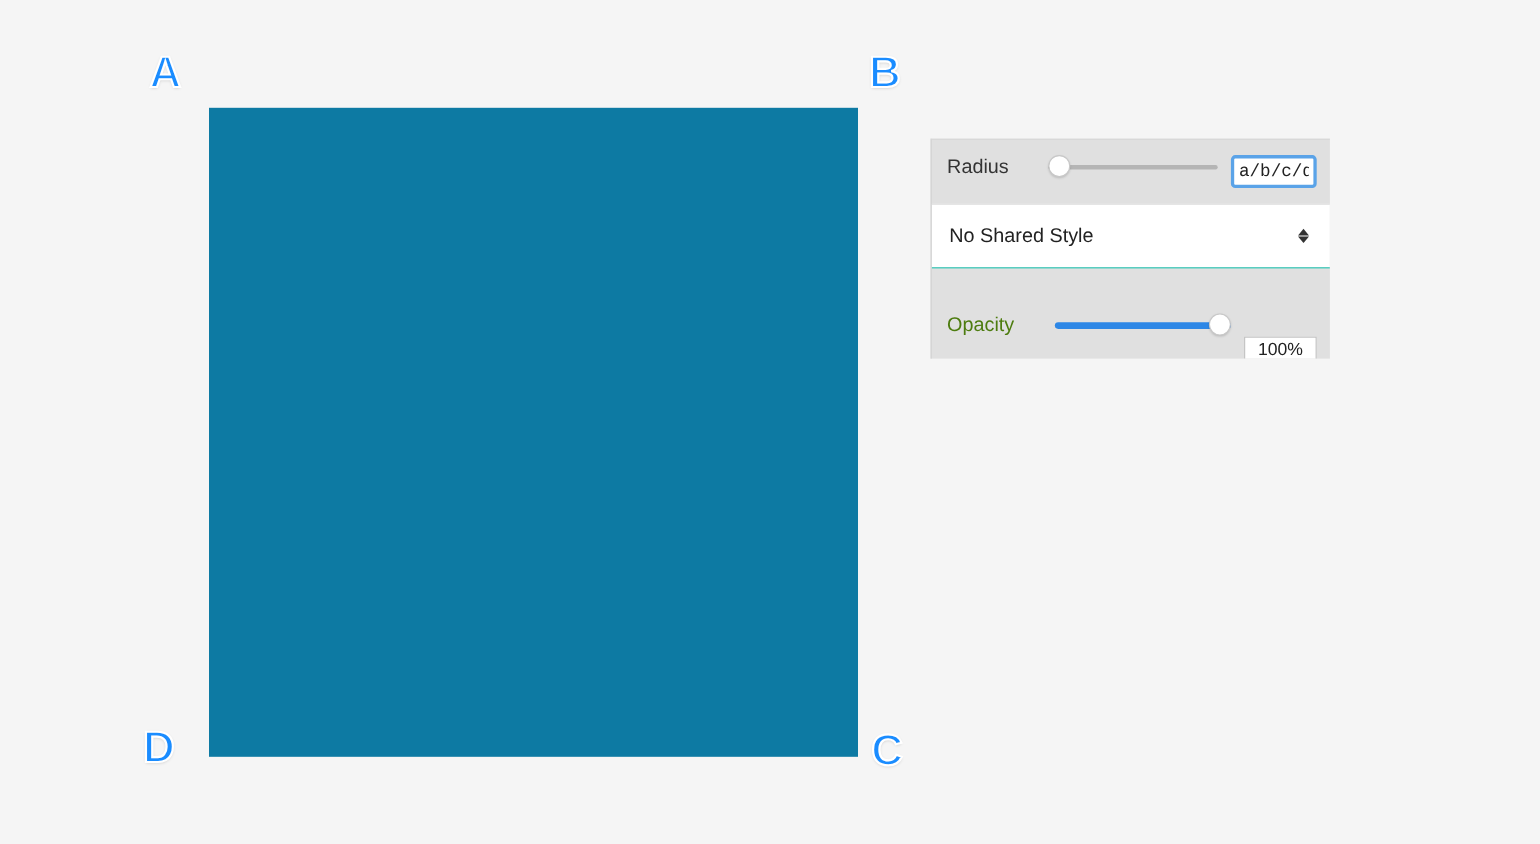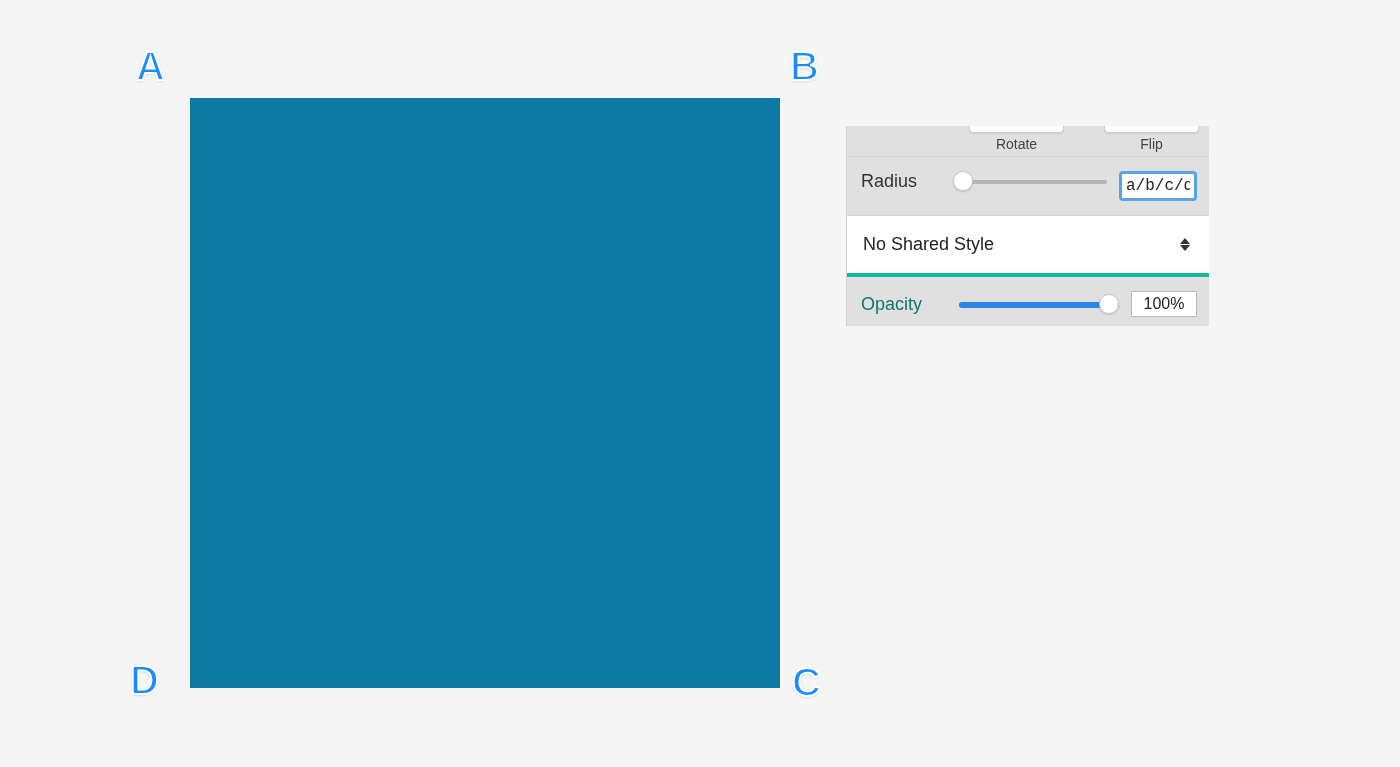--- a/index.html
+++ b/index.html
@@ -115,21 +115,21 @@
       color: #222;
       padding: 0 4px;
     }
     .style-row {
       background: #fff;
       padding: 18px 16px;
       display: flex;
       align-items: center;
       justify-content: space-between;
       border-top: 1px solid #d5d5d5;
-      border-bottom: 4px solid #14b8a6;
+      border-bottom: 1px solid #14b8a6;
     }
     .style-label {
       font-size: 18px;
       color: #222;
     }
     .chevrons {
       width: 16px;
       height: 20px;
       display: flex;
       flex-direction: column;
@@ -144,21 +144,21 @@
     }
     .chev-up { border-bottom: 6px solid #333; }
     .chev-down { border-top: 6px solid #333; }
     .opacity-row {
       display: flex;
       align-items: center;
       padding: 14px 12px 0 14px;
     }
     .opacity-label {
       font-size: 18px;
-      color: #0f766e;
+      color: #4d7c0f;
       flex: 0 0 98px;
     }
     .op-slider-wrap {
       position: relative;
       flex: 1;
       height: 20px;
       margin-right: 12px;
     }
     .op-track {
       position: absolute;
@@ -185,44 +185,35 @@
       box-shadow: 0 1px 2px rgba(0,0,0,0.15);
     }
     .opacity-input {
       width: 66px;
       height: 26px;
       border: 1px solid #bfbfbf;
       background: #fff;
       font-size: 16px;
       text-align: center;
       color: #222;
+      margin-top: 48px;
     }
   </style>
 </head>
 <body>
 
 <div class="rect"></div>
 
 <div class="corner-label corner-a">A</div>
 <div class="corner-label corner-b">B</div>
 <div class="corner-label corner-c">C</div>
 <div class="corner-label corner-d">D</div>
 
 <div class="panel">
 
-  <div class="panel-toprow">
-    <div class="control-stub">
-      <div class="stub-btn"></div>
-      <div class="stub-label">Rotate</div>
-    </div>
-    <div class="control-stub">
-      <div class="stub-btn"></div>
-      <div class="stub-label">Flip</div>
-    </div>
-  </div>
 
   <div class="radius-row">
     <div class="radius-label">Radius</div>
     <div class="slider-wrap">
       <div class="slider-track"></div>
       <div class="slider-thumb"></div>
     </div>
     <input class="radius-input" type="text" value="a/b/c/d" style="">
   </div>
 

